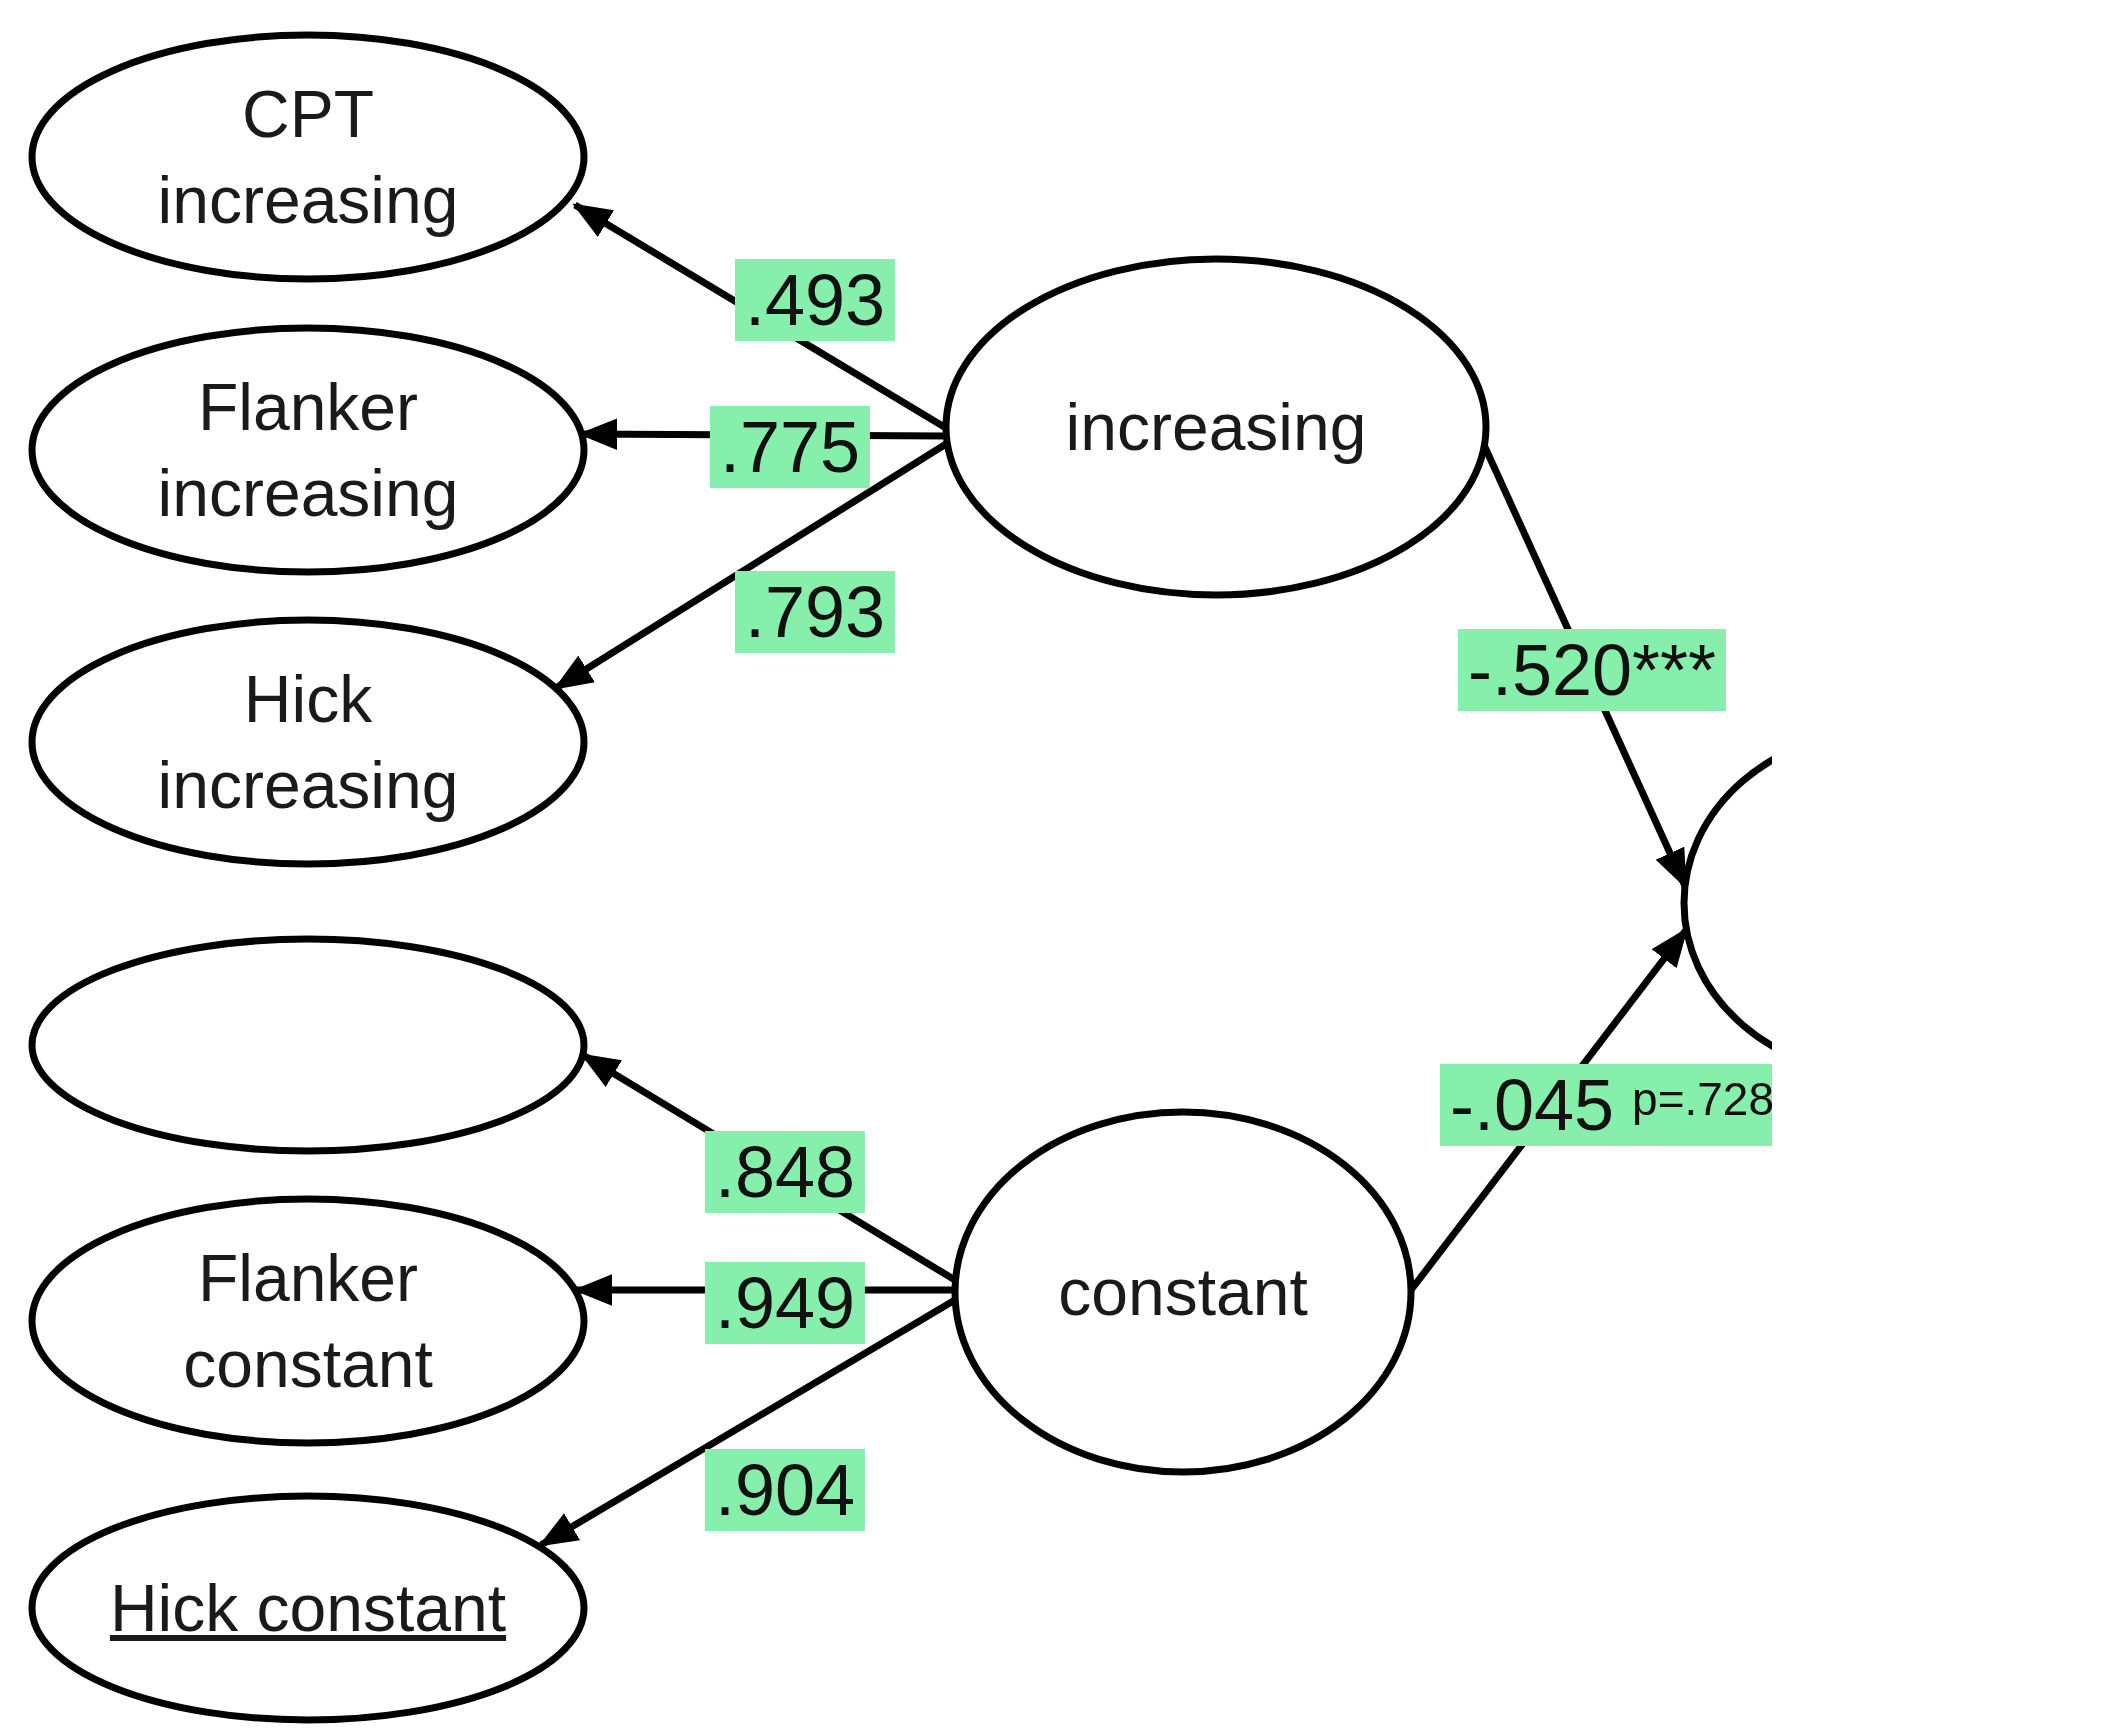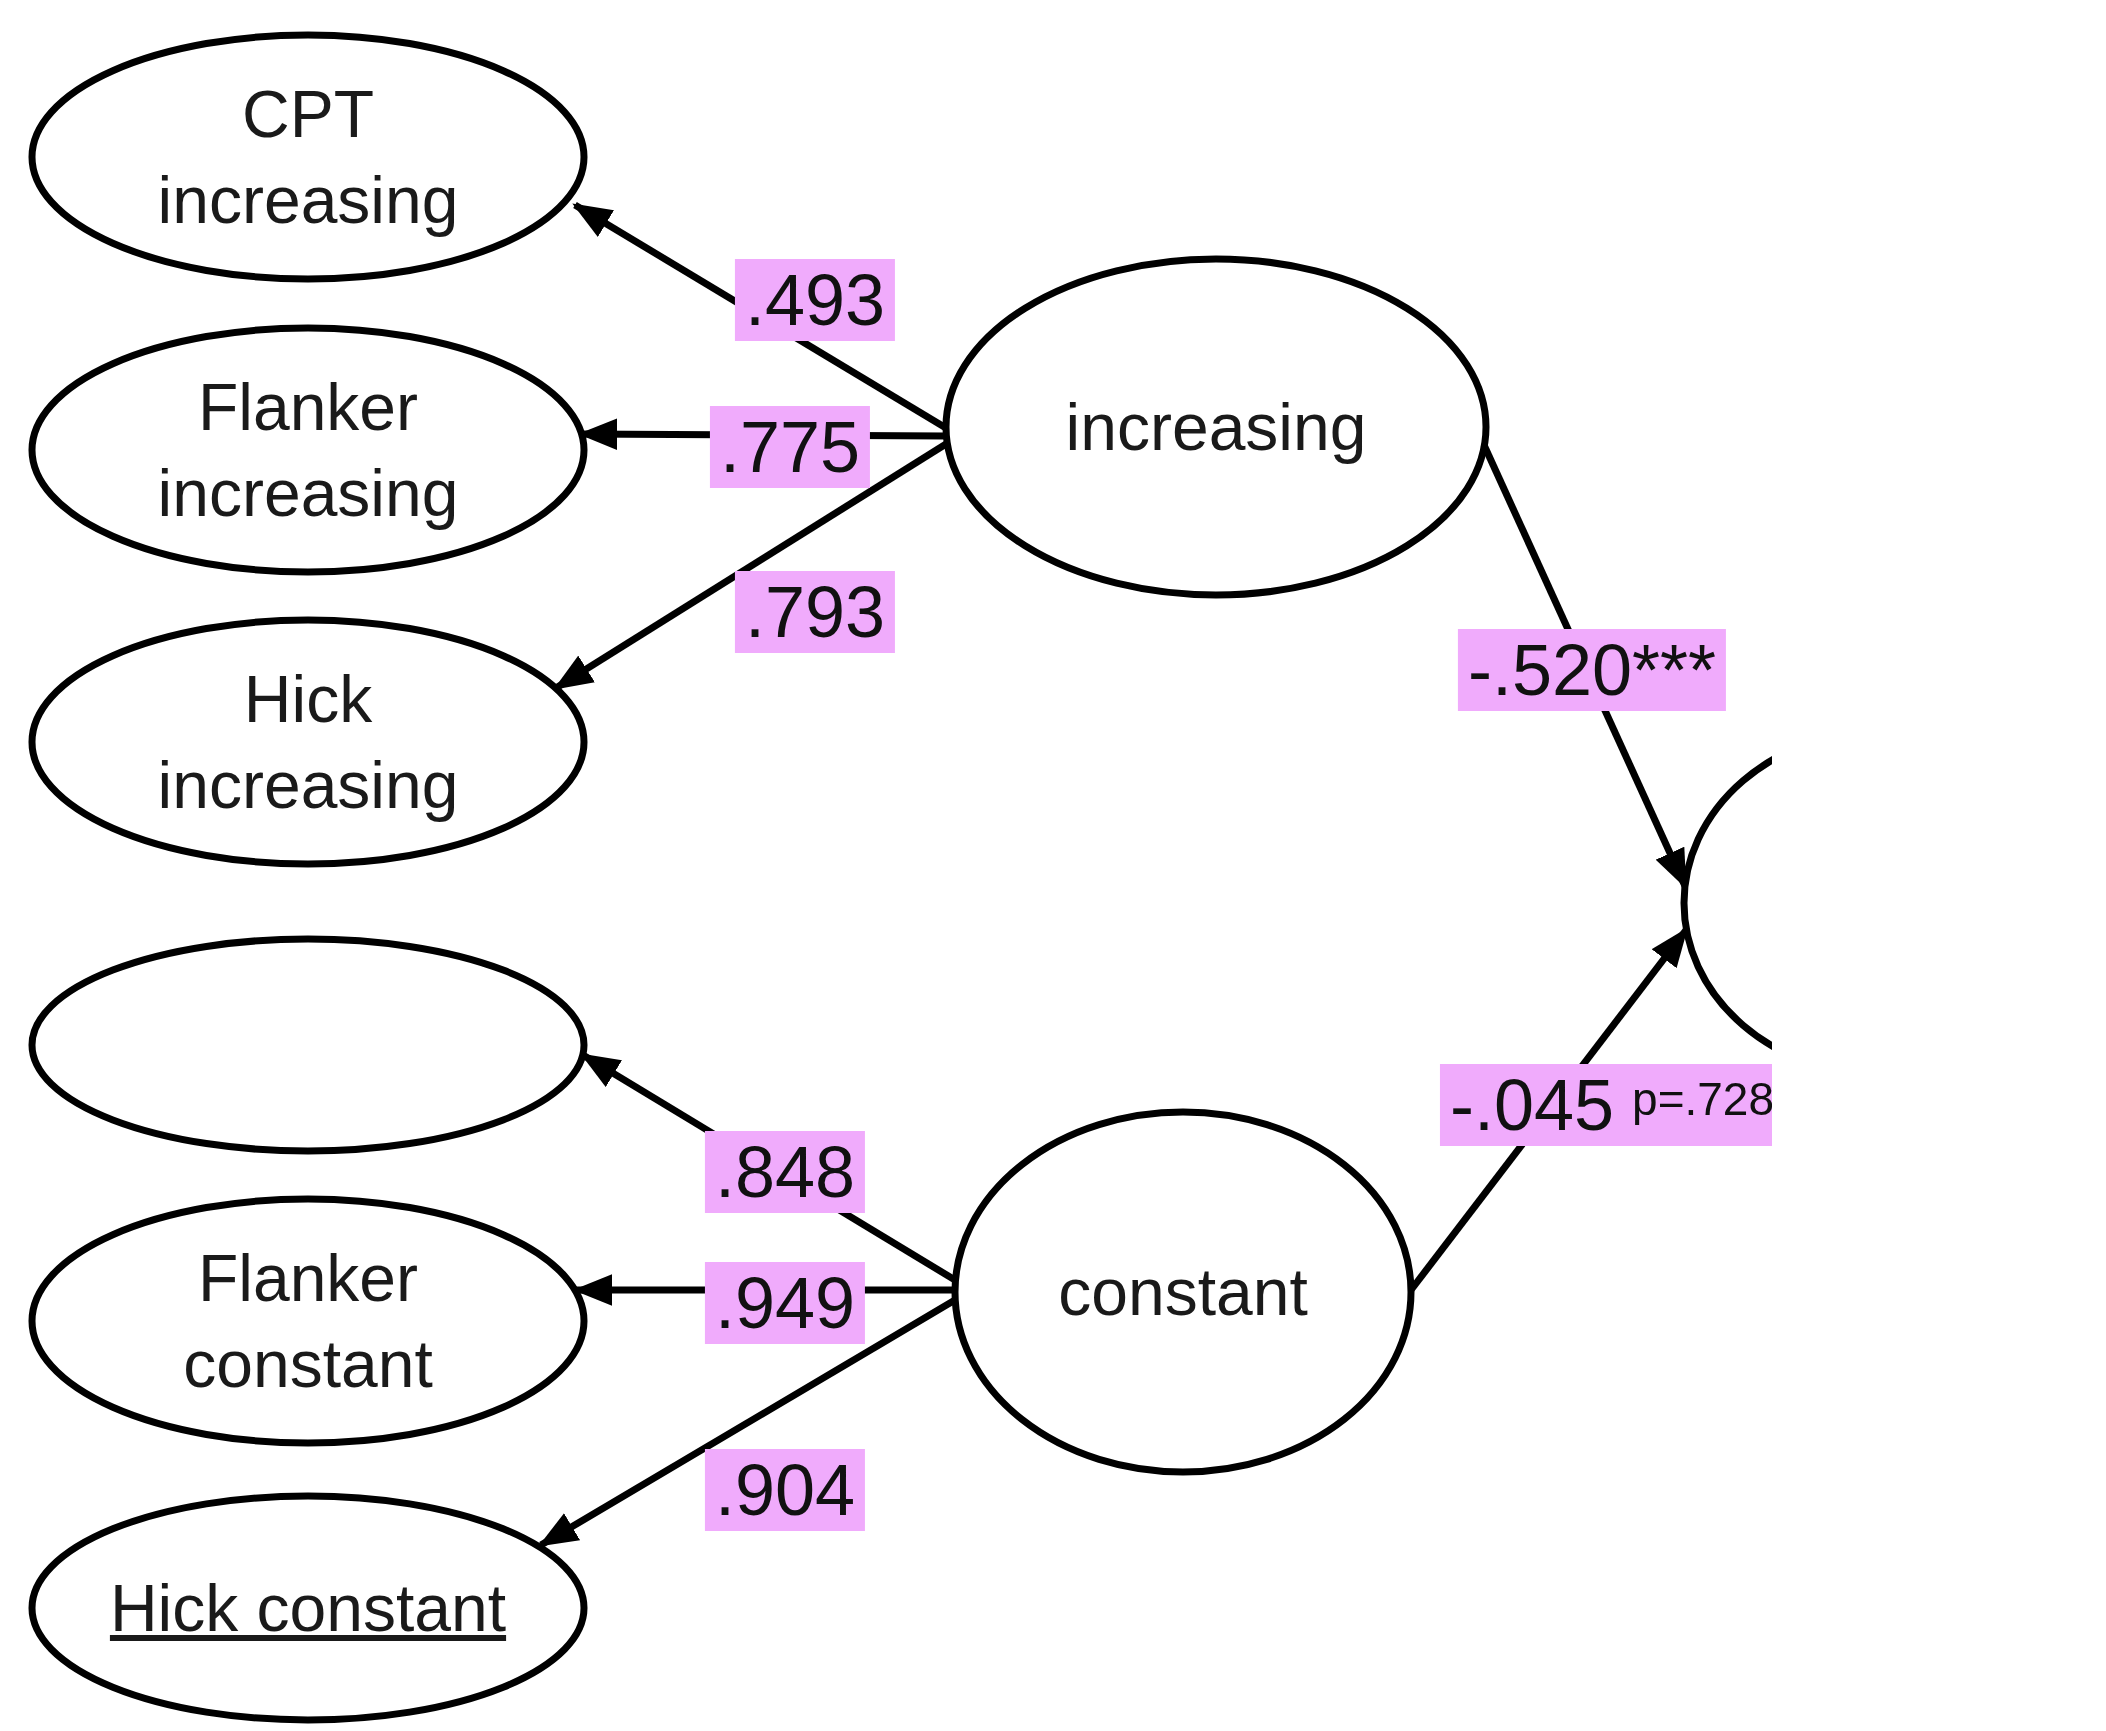--- a/index.html
+++ b/index.html
@@ -31,21 +31,21 @@
     text-align: center;
     white-space: pre-line;
     color: #1a1a1a;
     letter-spacing: 0px;
   }
   .coef-label {
     position: absolute;
     transform: translate(-50%, -50%);
     font-size: 72px;
     line-height: 78px;
-    background: #f0abfc;
+    background: #86efac;
     padding: 2px 10px;
     white-space: nowrap;
     color: #111111;
   }
   .g-label {
     position: absolute;
     transform: translate(-50%, -50%);
     font-family: "DejaVu Serif", serif;
     font-style: italic;
     font-size: 88px;

